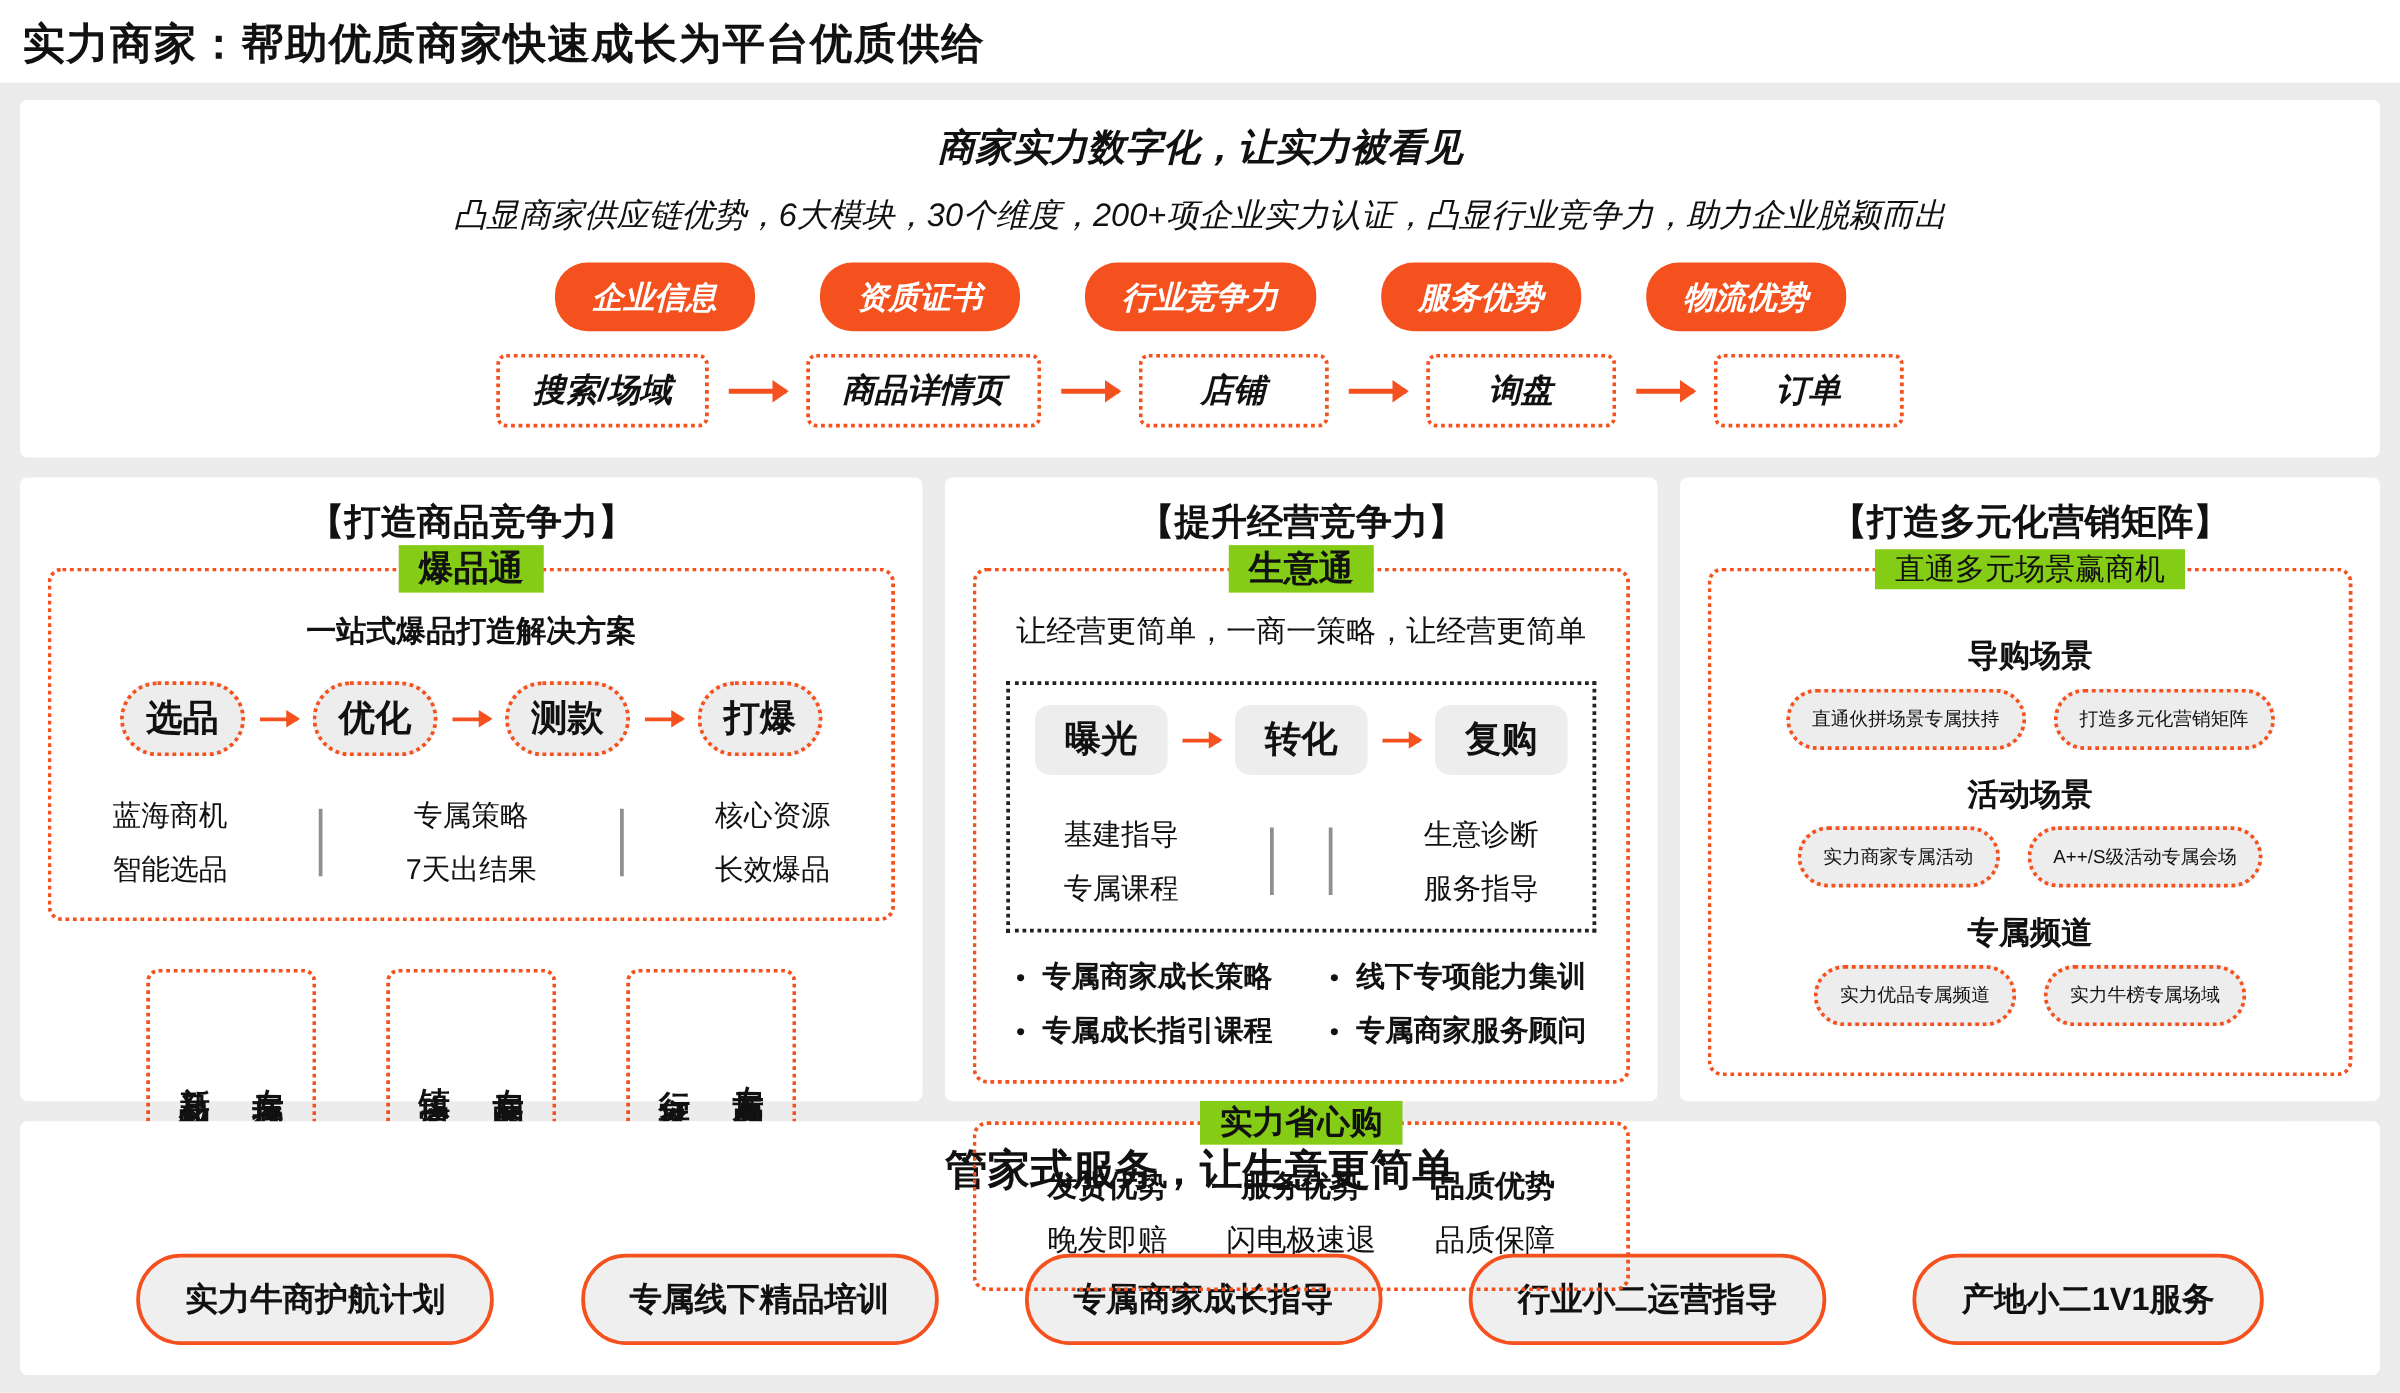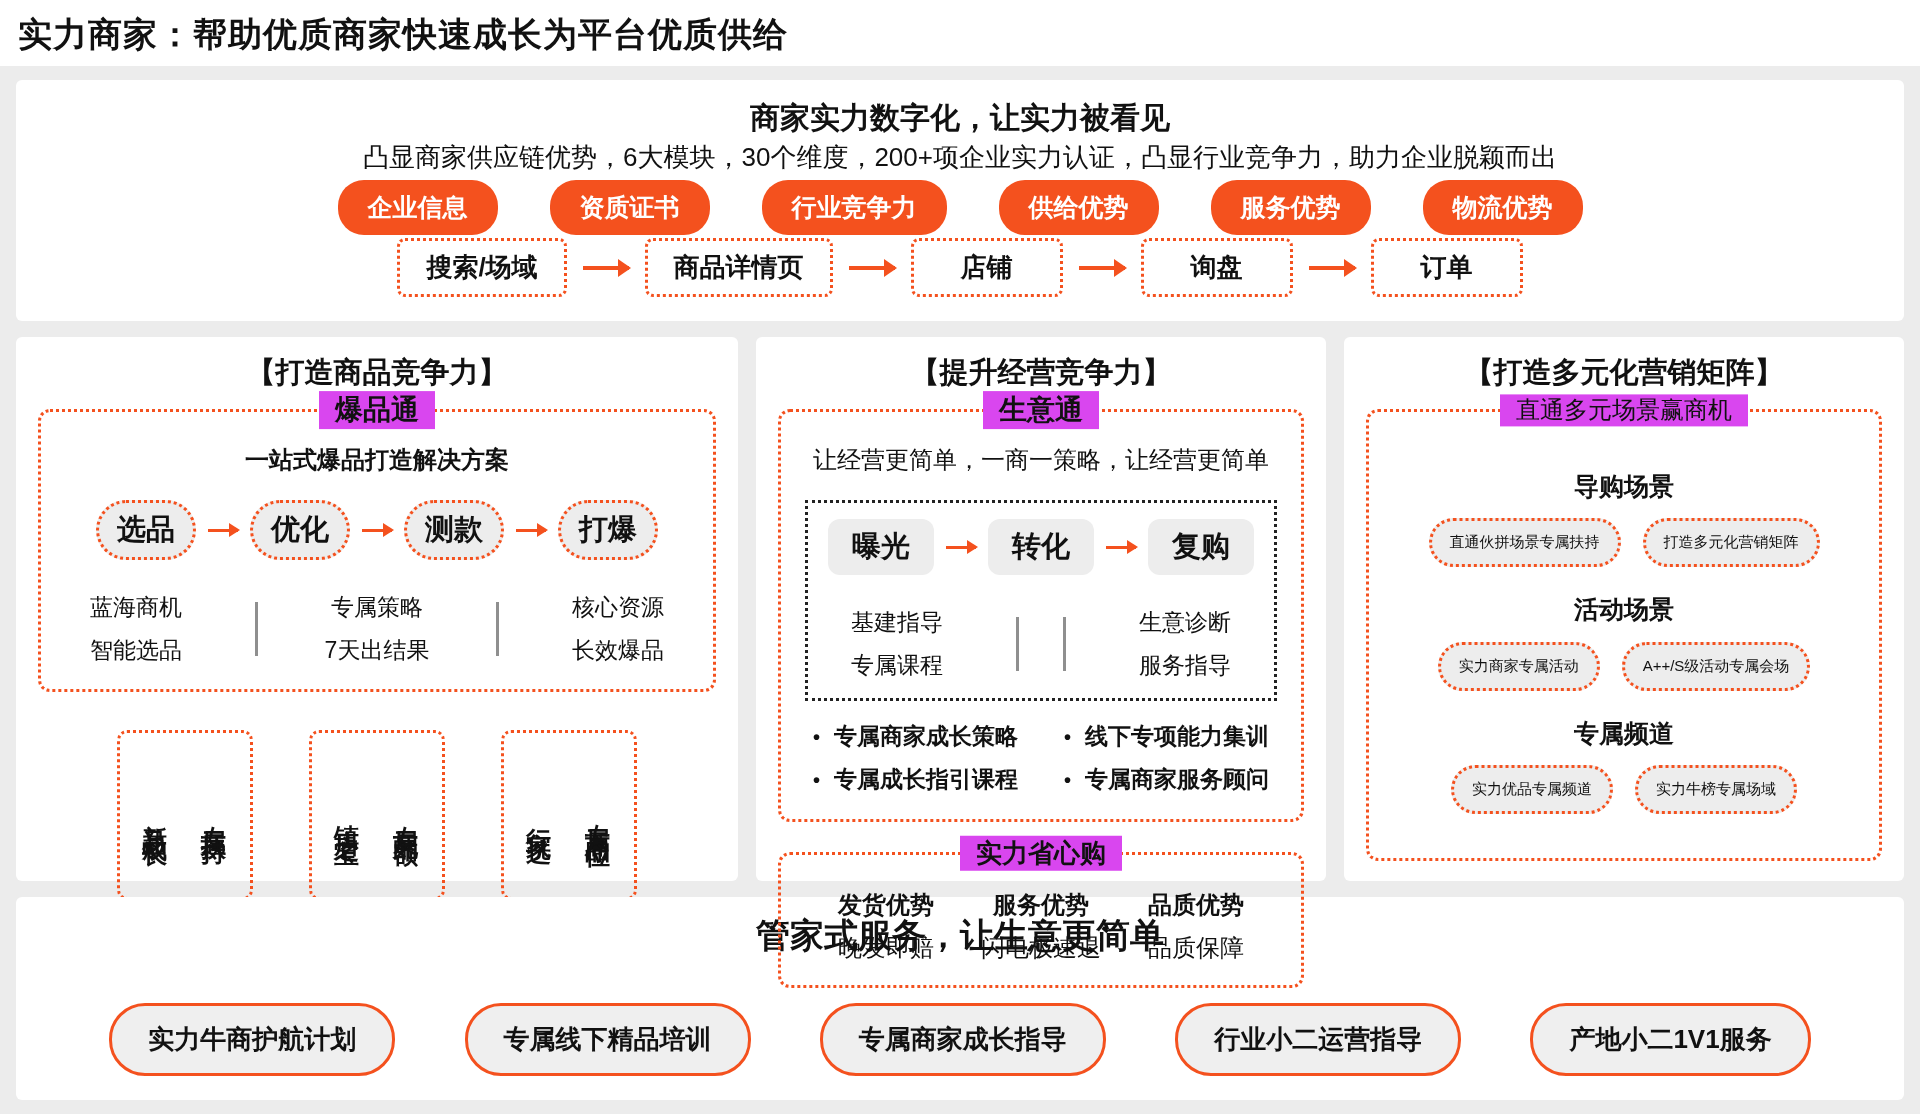--- a/index.html
+++ b/index.html
@@ -21,21 +21,21 @@
   .page-title{font-size:34px;font-weight:800;letter-spacing:1px;}
   
   .canvas{
     background:var(--canvas-bg);
     height:1050px;
     padding:14px 16px 16px;
     display:flex;flex-direction:column;gap:16px;
   }
   .card{background:#fff;border-radius:6px;}
   
-  .top-card{padding:18px 0 24px;display:flex;flex-direction:column;align-items:center;gap:1px;}
+  .top-card{padding:18px 0 24px;display:flex;flex-direction:column;align-items:center;gap:16px;font-style:italic;}
   .digitize-title{font-size:30px;font-weight:800;}
   .digitize-subtitle{font-size:26px;font-weight:500;}
   .badge-row{display:flex;gap:52px;align-items:center;margin-top:4px;}
   .badge{
     background:var(--accent);color:#fff;font-weight:800;font-size:25px;
     padding:11px 30px;border-radius:26px;min-width:142px;text-align:center;
   }
   .funnel-row{display:flex;align-items:center;gap:16px;margin-top:2px;}
   .funnel-box{
     border:3px dotted var(--accent);border-radius:8px;background:#fff;
@@ -50,21 +50,21 @@
   }
   .arrow.sm{width:30px;height:3px;}
   .arrow.sm::after{border-left-width:11px;border-top-width:7px;border-bottom-width:7px;}
   
   .mid-row{display:flex;gap:18px;flex:1;min-height:0;}
   .panel{flex:1;padding:16px 22px 20px;display:flex;flex-direction:column;}
   .panel-heading{text-align:center;font-size:29px;font-weight:800;margin-bottom:16px;}
   .fieldset{position:relative;border:3px dotted var(--accent);border-radius:12px;padding:32px 16px 18px;}
   .legend{
     position:absolute;top:0;left:50%;transform:translate(-50%,-55%);
-    background:#d946ef;padding:0 16px;font-size:28px;font-weight:800;white-space:nowrap;
+    background:#84cc16;padding:0 16px;font-size:28px;font-weight:800;white-space:nowrap;
   }
   .legend.regular{font-size:24px;font-weight:500;}
   .legend.mid{font-size:26px;}
   .box-subtitle{text-align:center;font-size:24px;font-weight:800;margin:0 0 24px;}
   .box-subtitle.regular{font-weight:400;}
   .steps-row{display:flex;justify-content:center;align-items:center;gap:12px;}
   .step-pill{
     background:var(--pill-bg);border:3px dotted var(--accent);border-radius:30px;
     font-weight:800;font-size:29px;padding:7px 18px;
   }
@@ -119,21 +119,20 @@
 <div class="canvas">
 
   <div class="card top-card">
     <div class="digitize-title">商家实力数字化，让实力被看见</div>
     <div class="digitize-subtitle">凸显商家供应链优势，6大模块，30个维度，200+项企业实力认证，凸显行业竞争力，助力企业脱颖而出</div>
 
     <div class="badge-row">
       <div class="badge">企业信息</div>
       <div class="badge">资质证书</div>
       <div class="badge">行业竞争力</div>
-      <div class="badge">供给优势</div>
       <div class="badge">服务优势</div>
       <div class="badge">物流优势</div>
     </div>
 
     <div class="funnel-row">
       <div class="funnel-box">搜索/场域</div>
       <div class="arrow"></div>
       <div class="funnel-box">商品详情页</div>
       <div class="arrow"></div>
       <div class="funnel-box">店铺</div>

